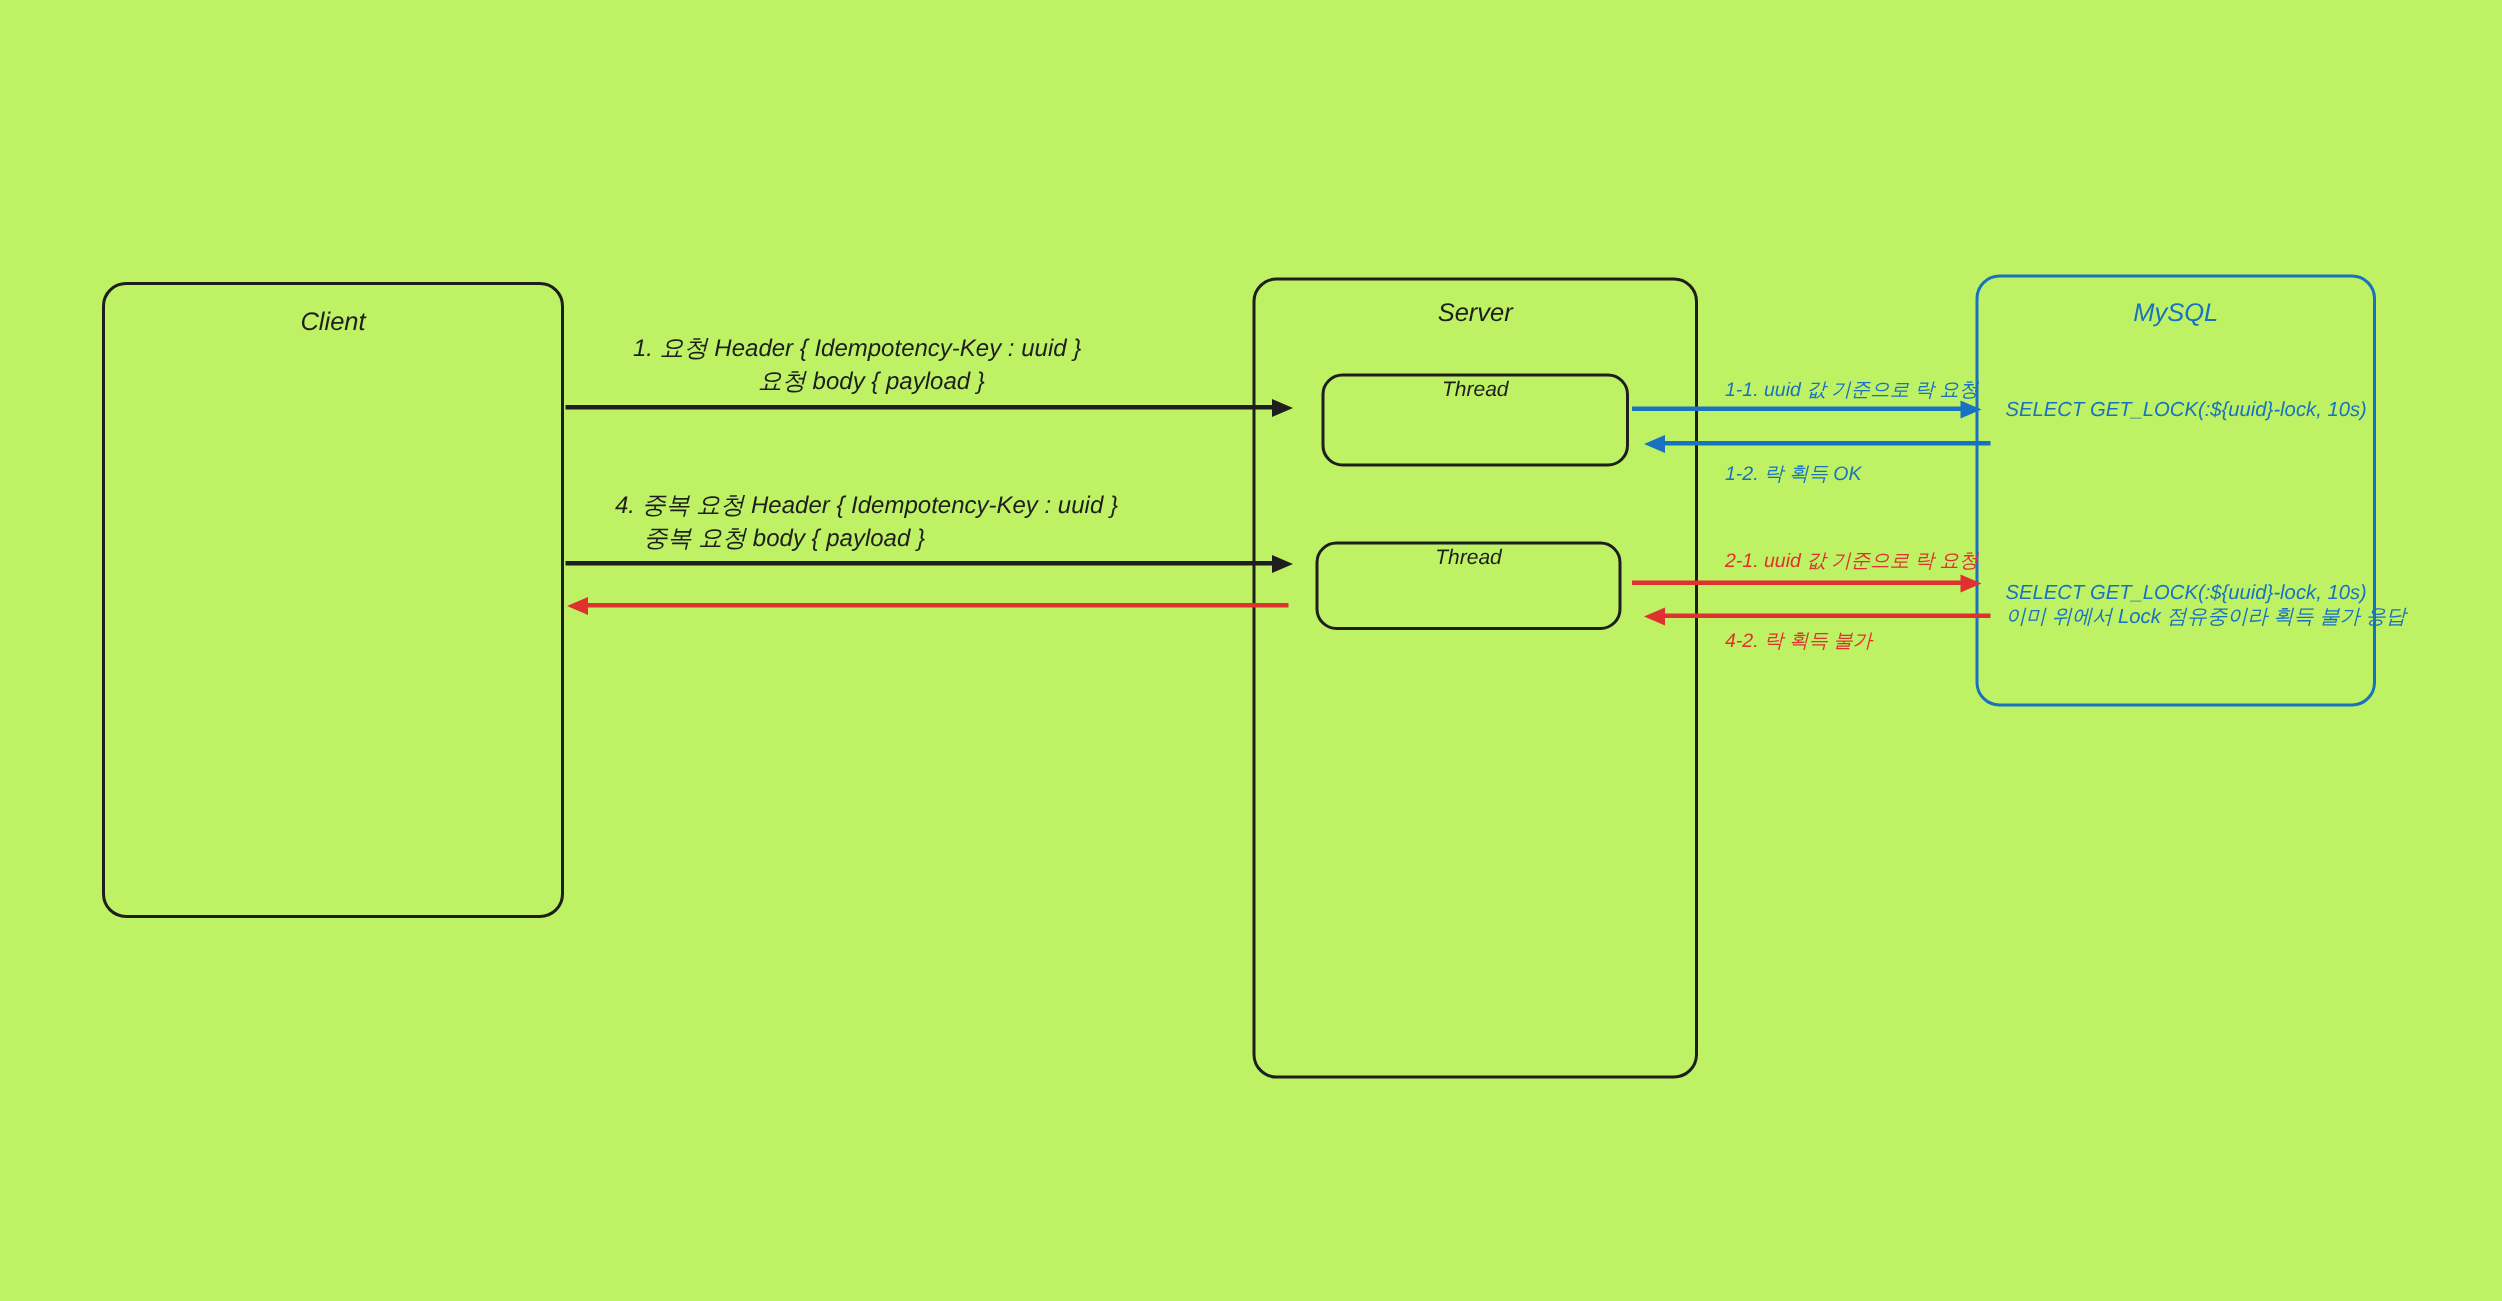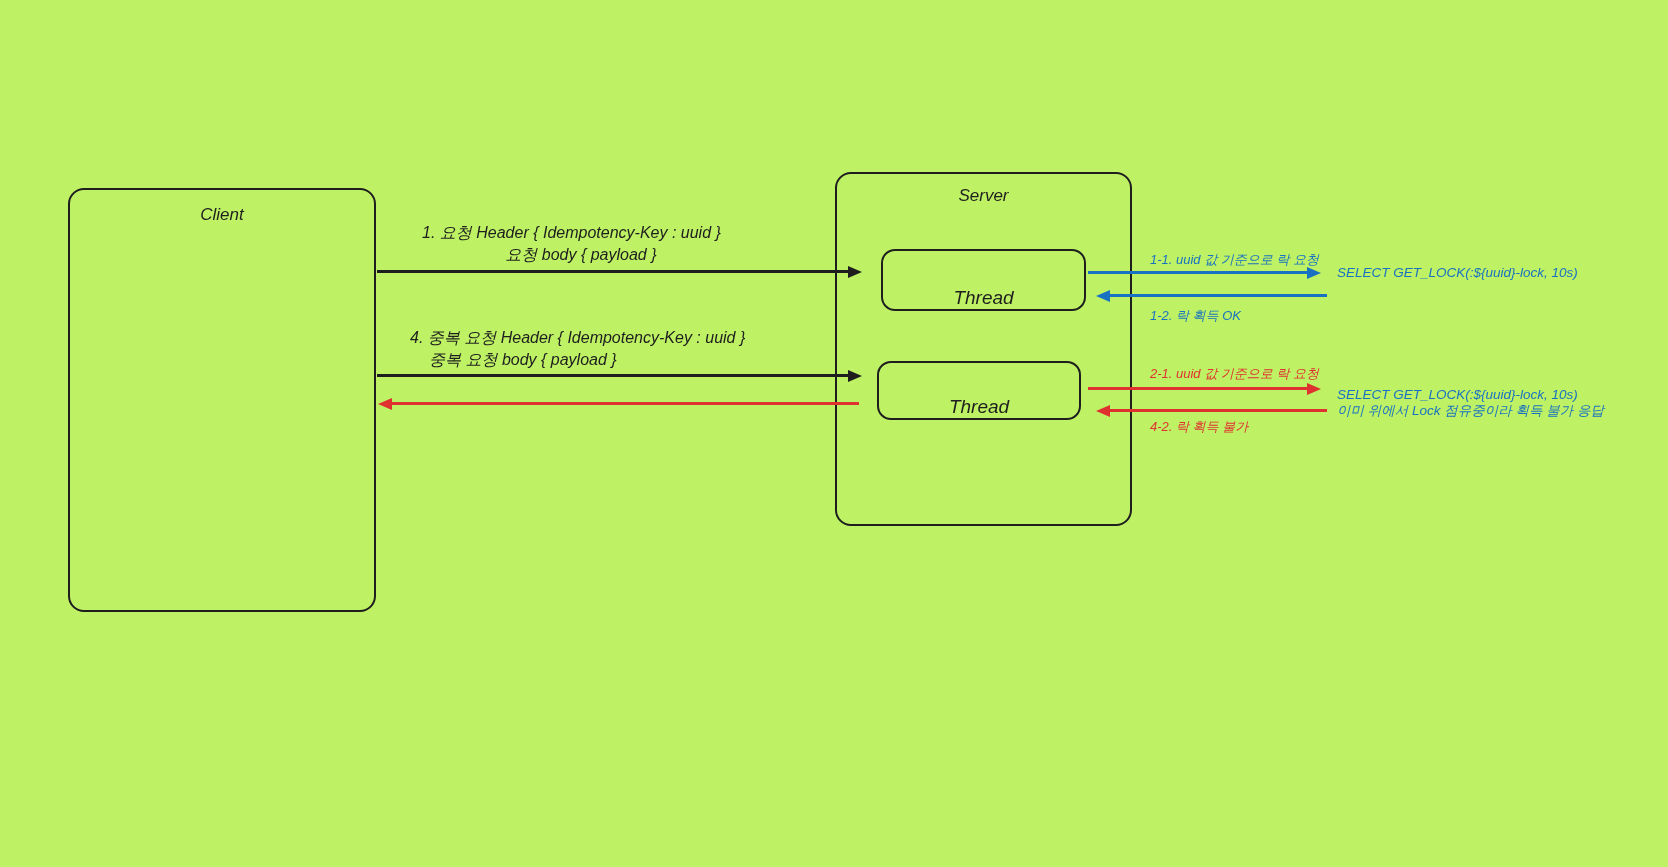--- a/index.html
+++ b/index.html
@@ -22,26 +22,26 @@
     box-sizing: border-box;
   }
   .node-title {
     display: block;
     width: 100%;
     text-align: center;
     font-size: 17px;
   }
   .box-client  { left: 68px;  top: 188px; width: 308px; height: 424px; }
   .box-client .node-title { margin-top: 15px; }
-  .box-server  { left: 835px; top: 172px; width: 297px; height: 354px; }
+  .box-server  { left: 835px; top: 185px; width: 297px; height: 534px; }
   .box-server .node-title { margin-top: 12px; }
   .box-thread {
     border-radius: 14px;
-    display: flex; align-items: flex-end; justify-content: center;
-    font-size: 19px;
+    display: flex; align-items: flex-start; justify-content: center;
+    font-size: 14px;
   }
   .box-thread1 { left: 881px; top: 249px; width: 205px; height: 62px; }
   .box-thread2 { left: 877px; top: 361px; width: 204px; height: 59px; }
   .box-mysql   {
     left: 1317px; top: 183px; width: 267px; height: 288px;
     border-color: #1971c2; color: #1971c2; border-width: 2px;
   }
   .box-mysql .node-title { margin-top: 14px; }
 
   
@@ -100,20 +100,23 @@
     <span class="node-title">Server</span>
   </div>
 
   <div class="node box-thread box-thread1">
     <span>Thread</span>
   </div>
   <div class="node box-thread box-thread2">
     <span>Thread</span>
   </div>
 
+  <div class="node box-mysql">
+    <span class="node-title">MySQL</span>
+  </div>
 
   <div class="lbl msg-black" id="lbl-req1">
     <div>1. 요청 Header { Idempotency-Key : uuid }</div>
     <div class="indent">요청 body { payload }</div>
   </div>
   <div class="arrow c-ink head-r" id="arr-req1"></div>
 
   <div class="lbl msg-black" id="lbl-req2">
     <div>4. 중복 요청 Header { Idempotency-Key : uuid }</div>
     <div class="indent">중복 요청 body { payload }</div>

